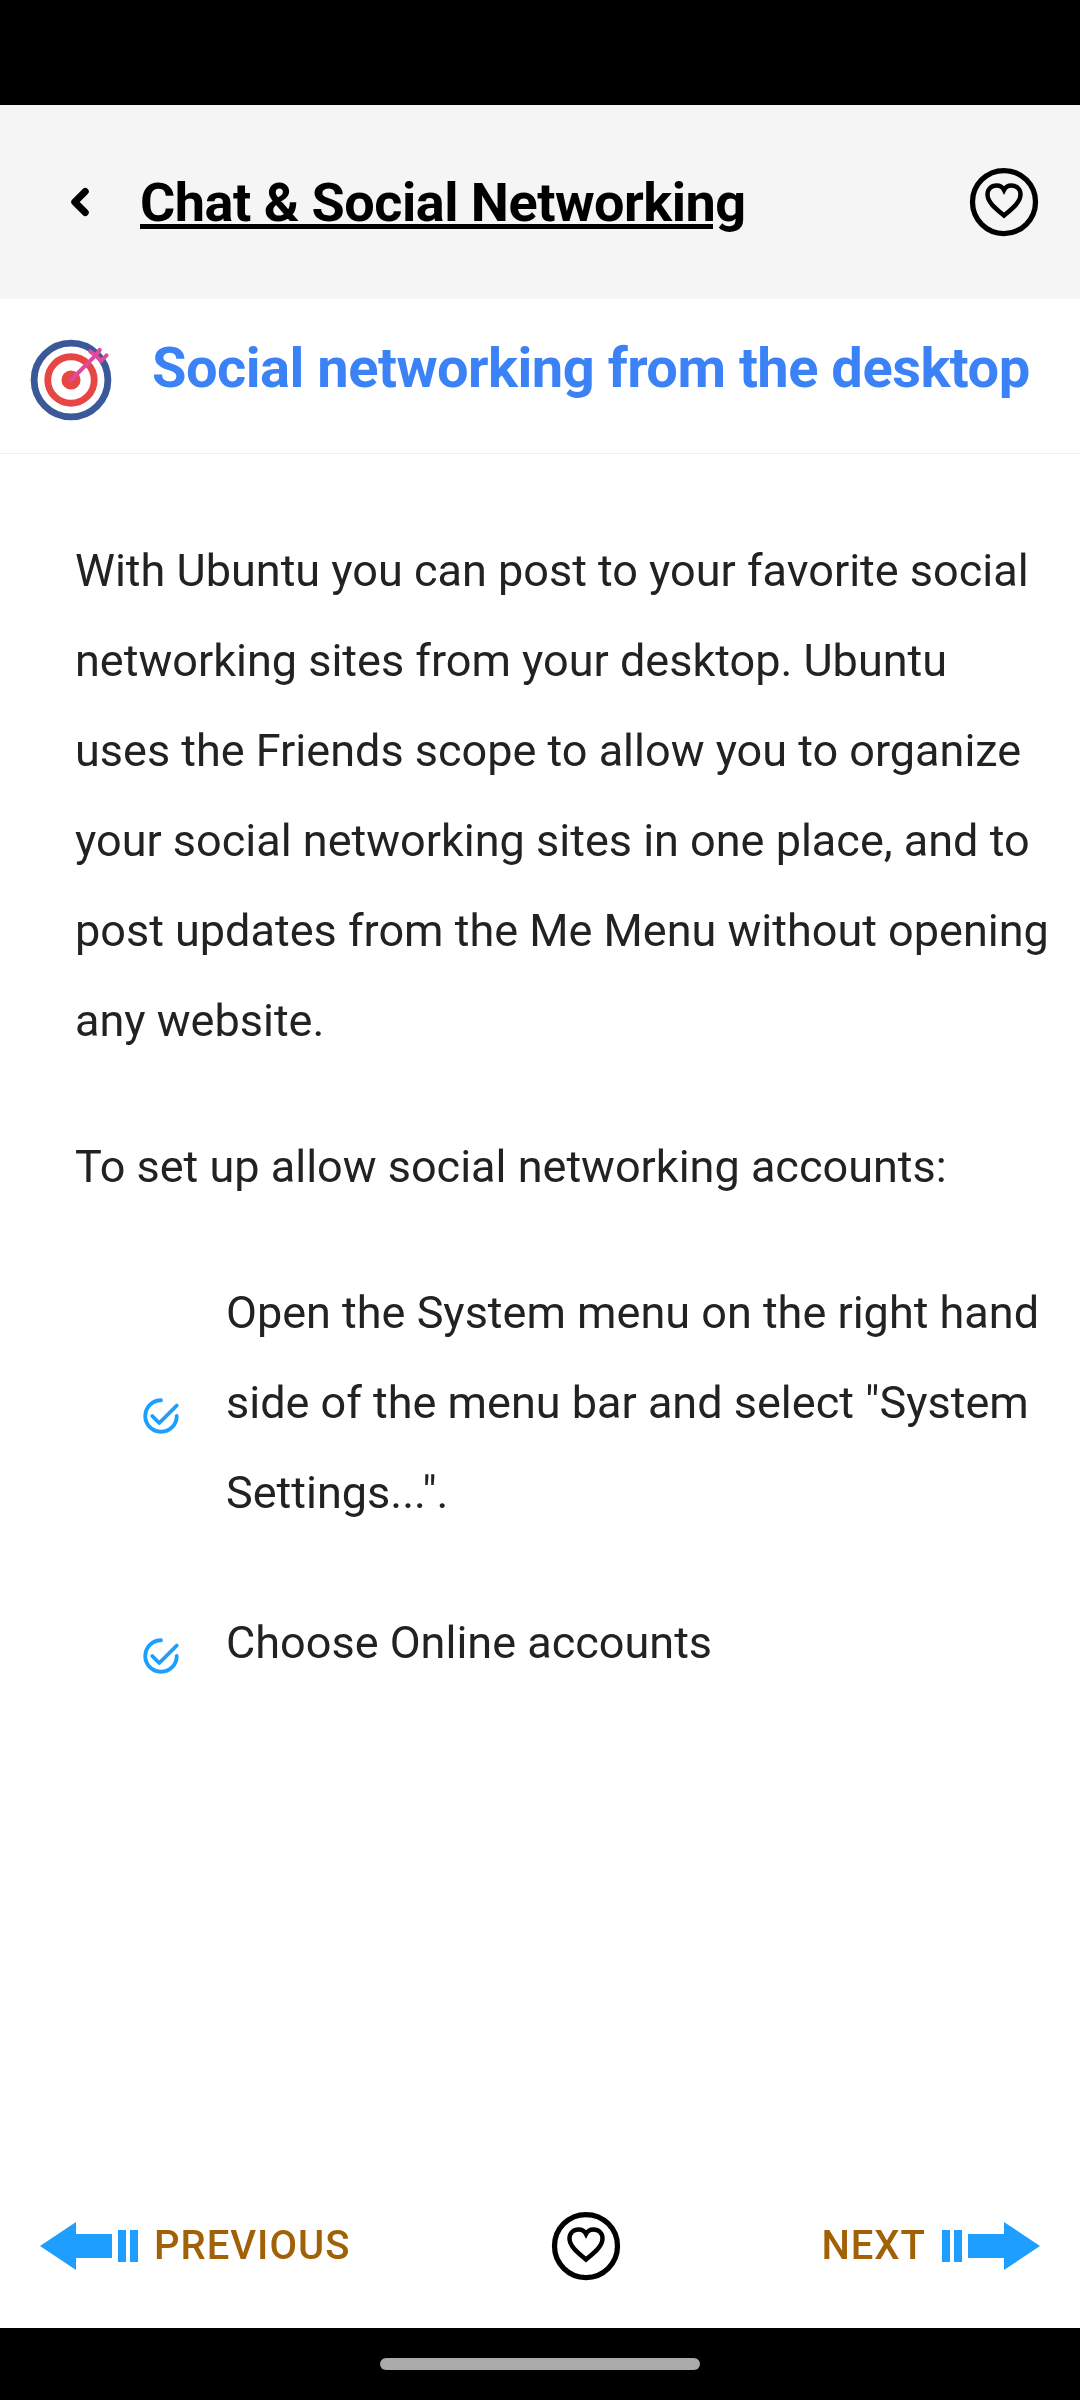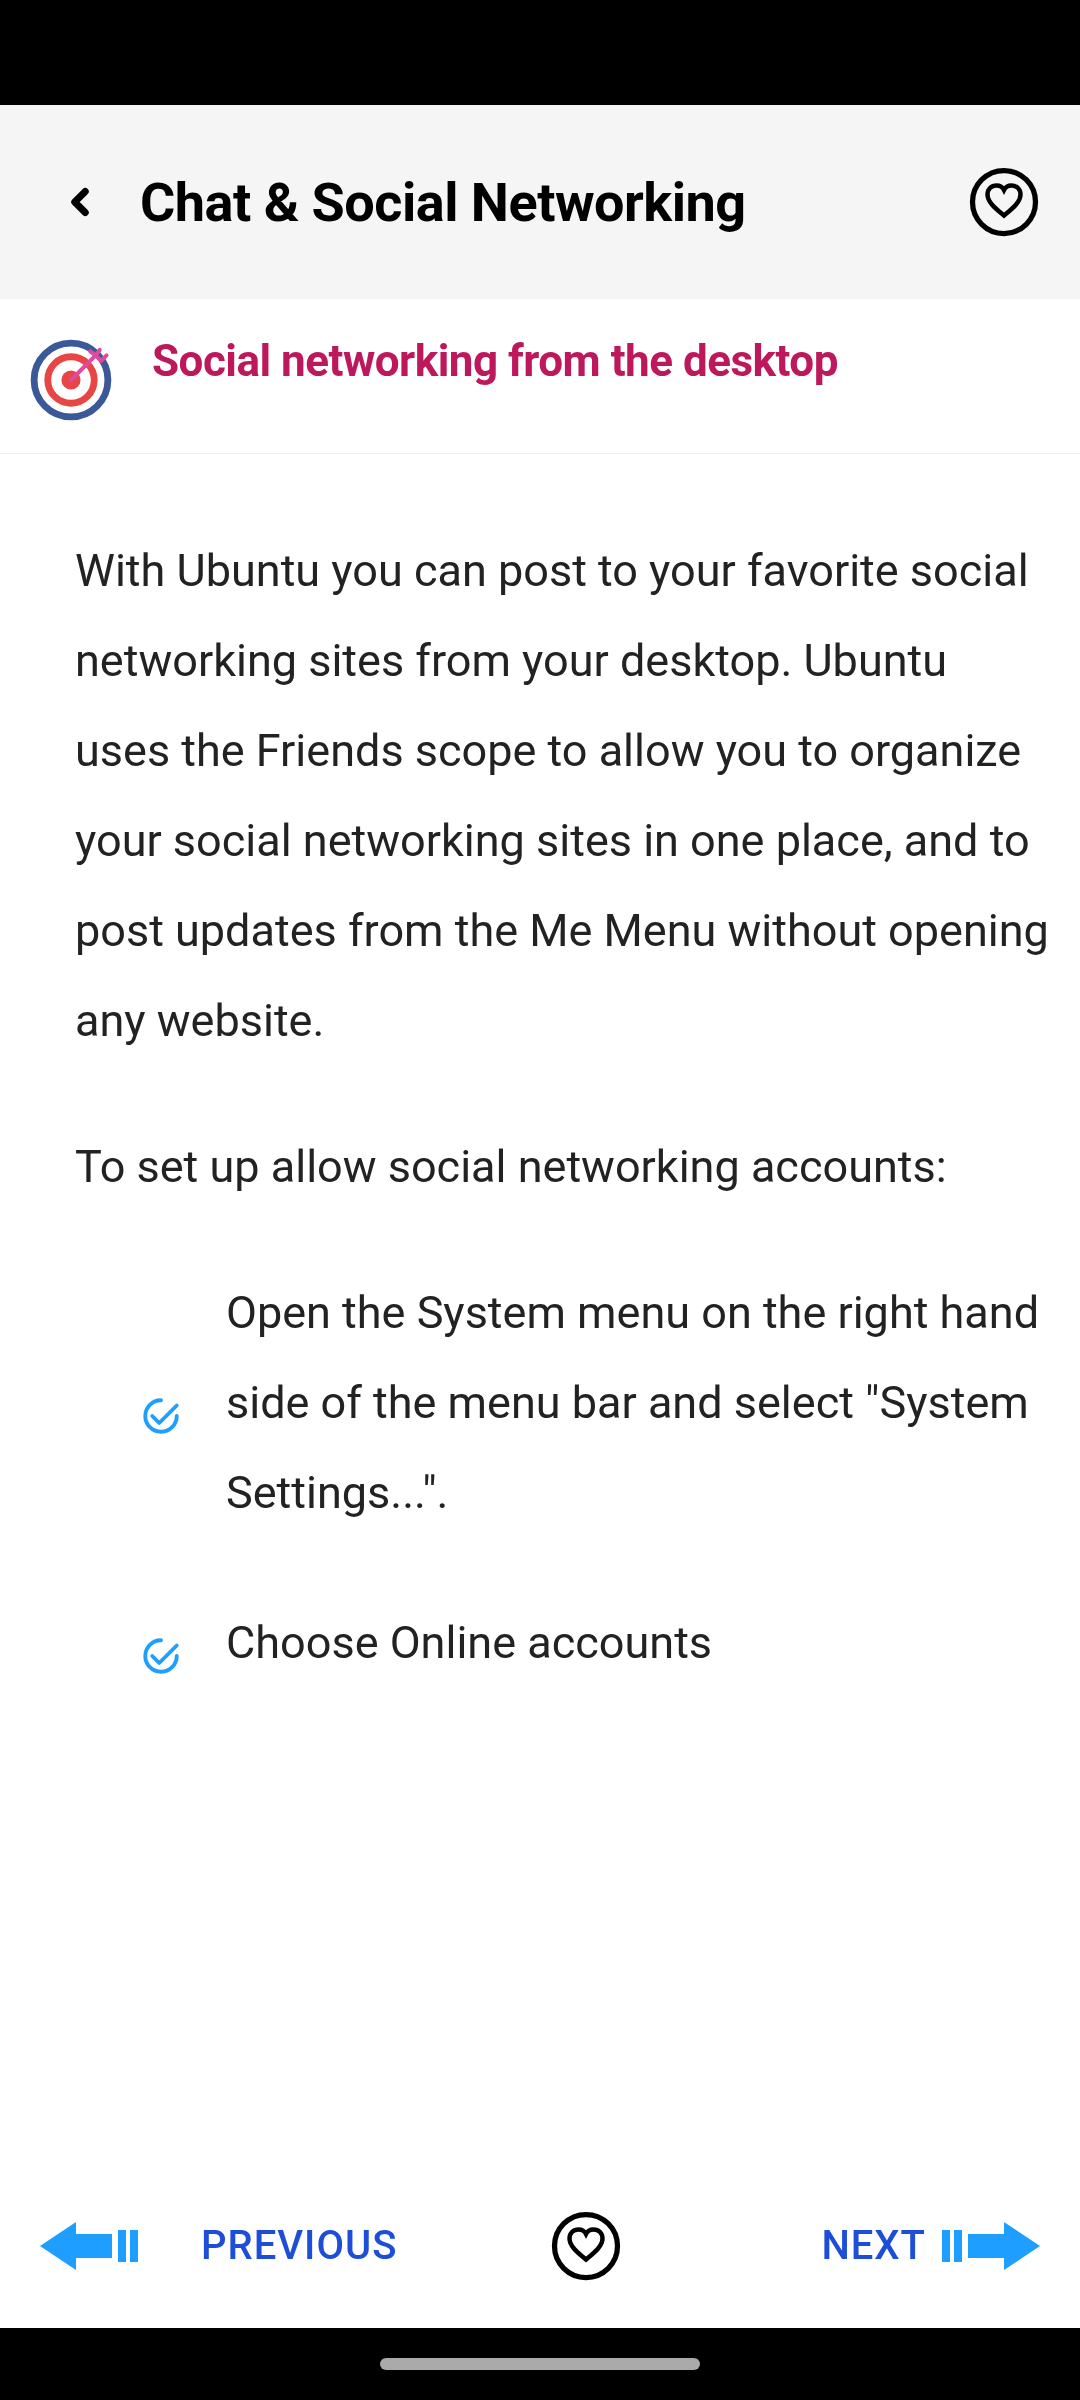--- a/index.html
+++ b/index.html
@@ -25,20 +25,21 @@
     display: flex;
     flex-direction: column;
   }
   .header {
     background: #f5f5f5;
     height: 194px;
     display: flex;
     align-items: center;
     padding: 0 40px 0 50px;
     gap: 30px;
+    text-decoration: underline;
   }
   .back-btn {
     width: 60px;
     height: 60px;
     display: flex;
     align-items: center;
     justify-content: center;
   }
   .header-title {
     flex: 1;
@@ -66,23 +67,23 @@
     padding: 38px 30px 32px 30px;
     border-bottom: 1px solid #eee;
   }
   .target-icon {
     width: 82px;
     height: 82px;
     flex-shrink: 0;
     margin-top: 2px;
   }
   .section-title {
-    font-size: 44px;
+    font-size: 56px;
     font-weight: 700;
-    color: #be185d;
+    color: #3b82f6;
     line-height: 1.12;
     letter-spacing: -0.5px;
   }
   .body-text {
     padding: 72px 30px 0 30px;
     font-size: 45px;
     line-height: 2.0;
     color: #222;
     margin-left: 45px;
   }
@@ -122,22 +123,21 @@
   }
   .nav-btn {
     display: flex;
     align-items: center;
     gap: 14px;
   }
   .nav-label {
     font-size: 40px;
     font-weight: 500;
     letter-spacing: 1px;
-    color: #1d4ed8;
-    margin-left: 47px;
+    color: #a16207;
   }
   .arrow-svg { width: 100px; height: 70px; }
   .footer-fav { width: 72px; height: 72px; }
   .nav-bar {
     position: absolute;
     bottom: 0;
     left: 0;
     right: 0;
     height: 72px;
     background: #000;

